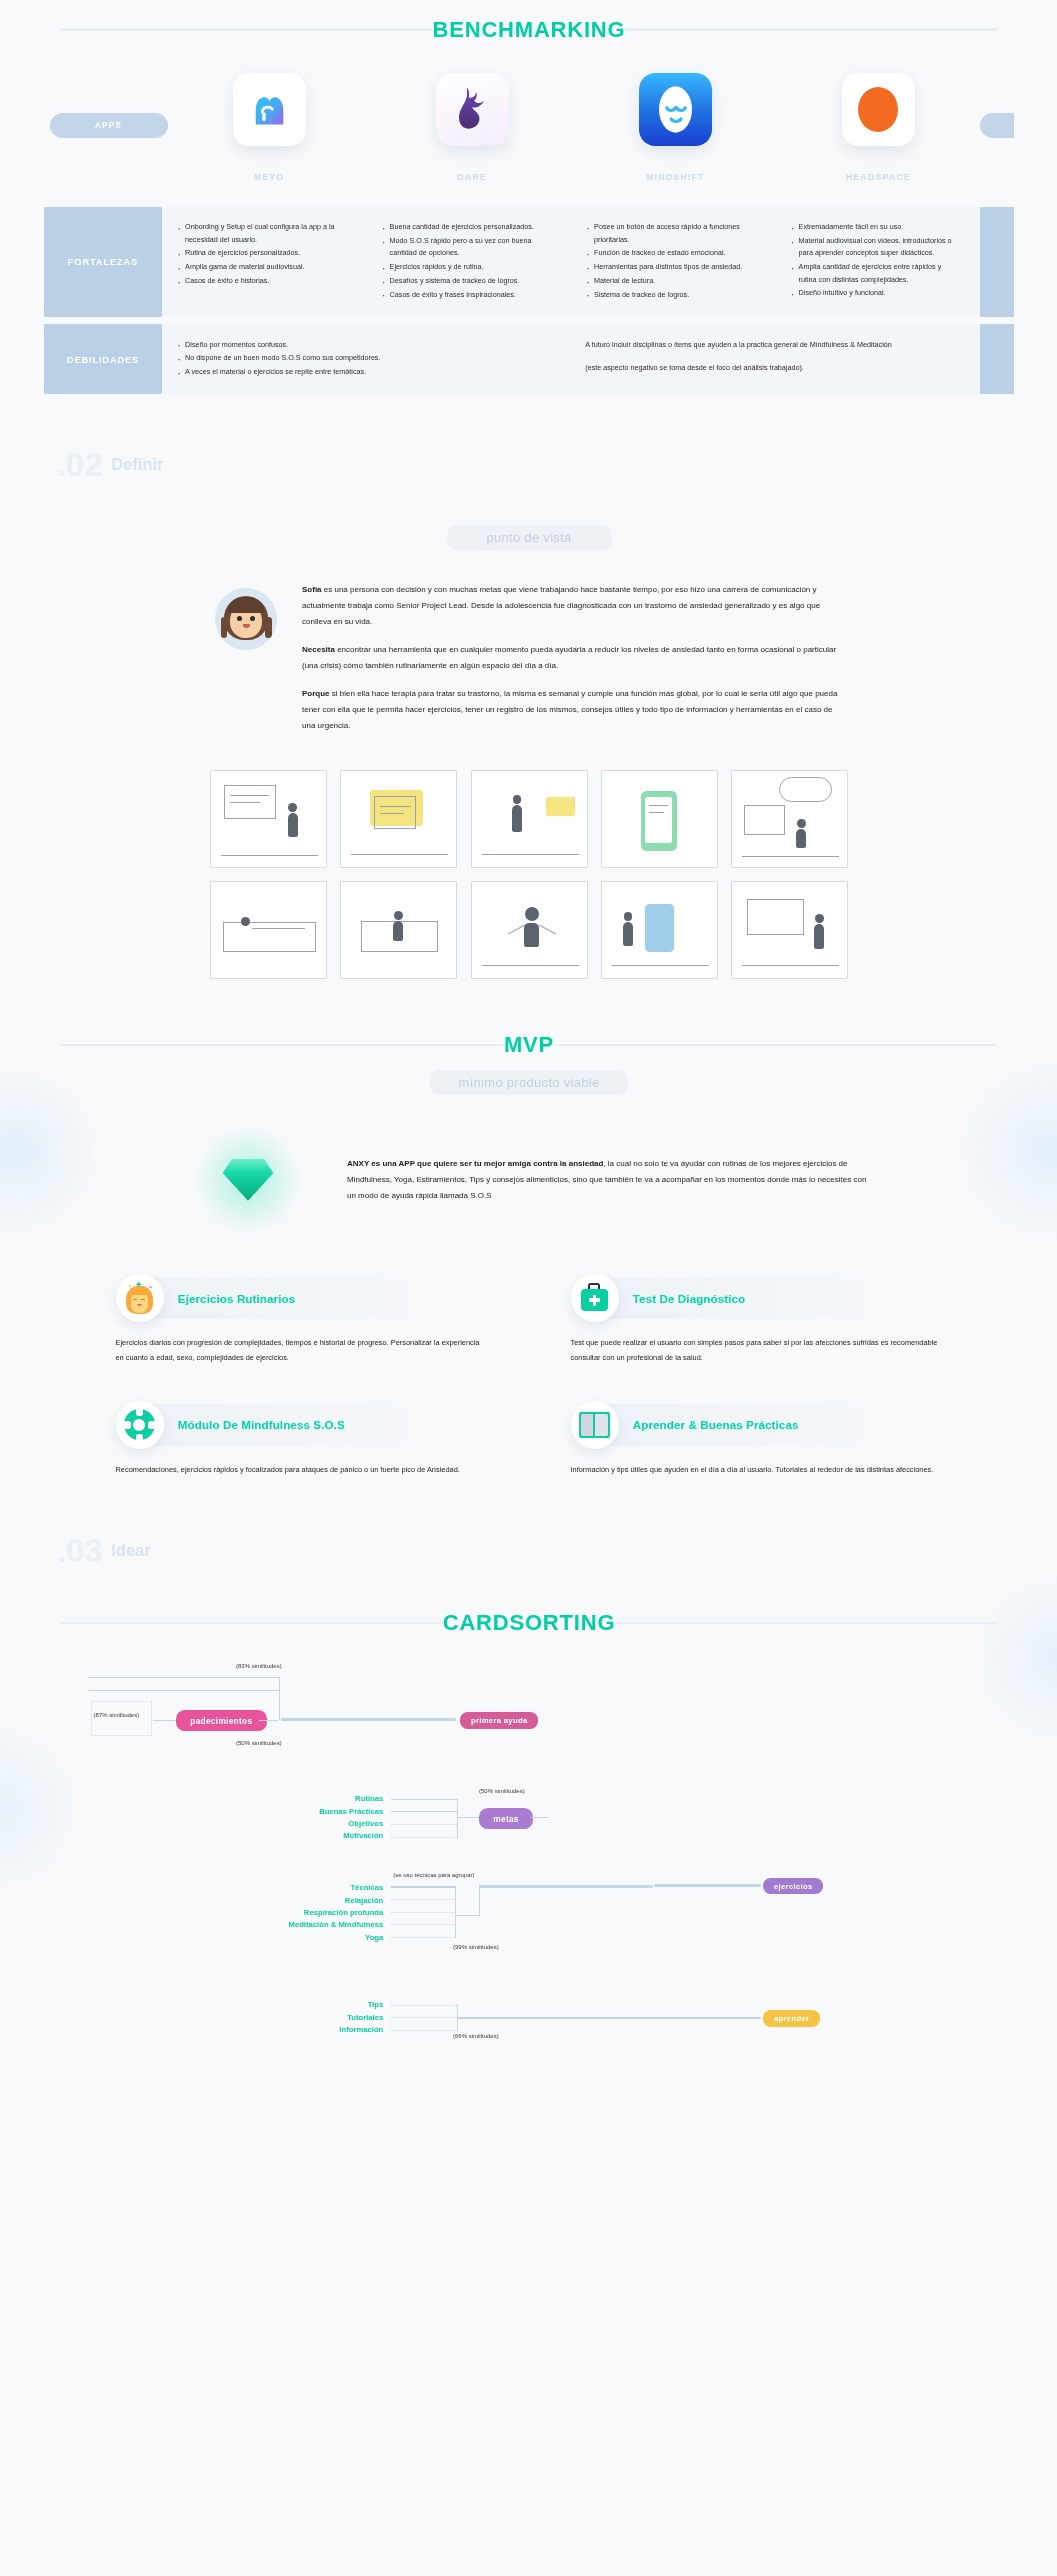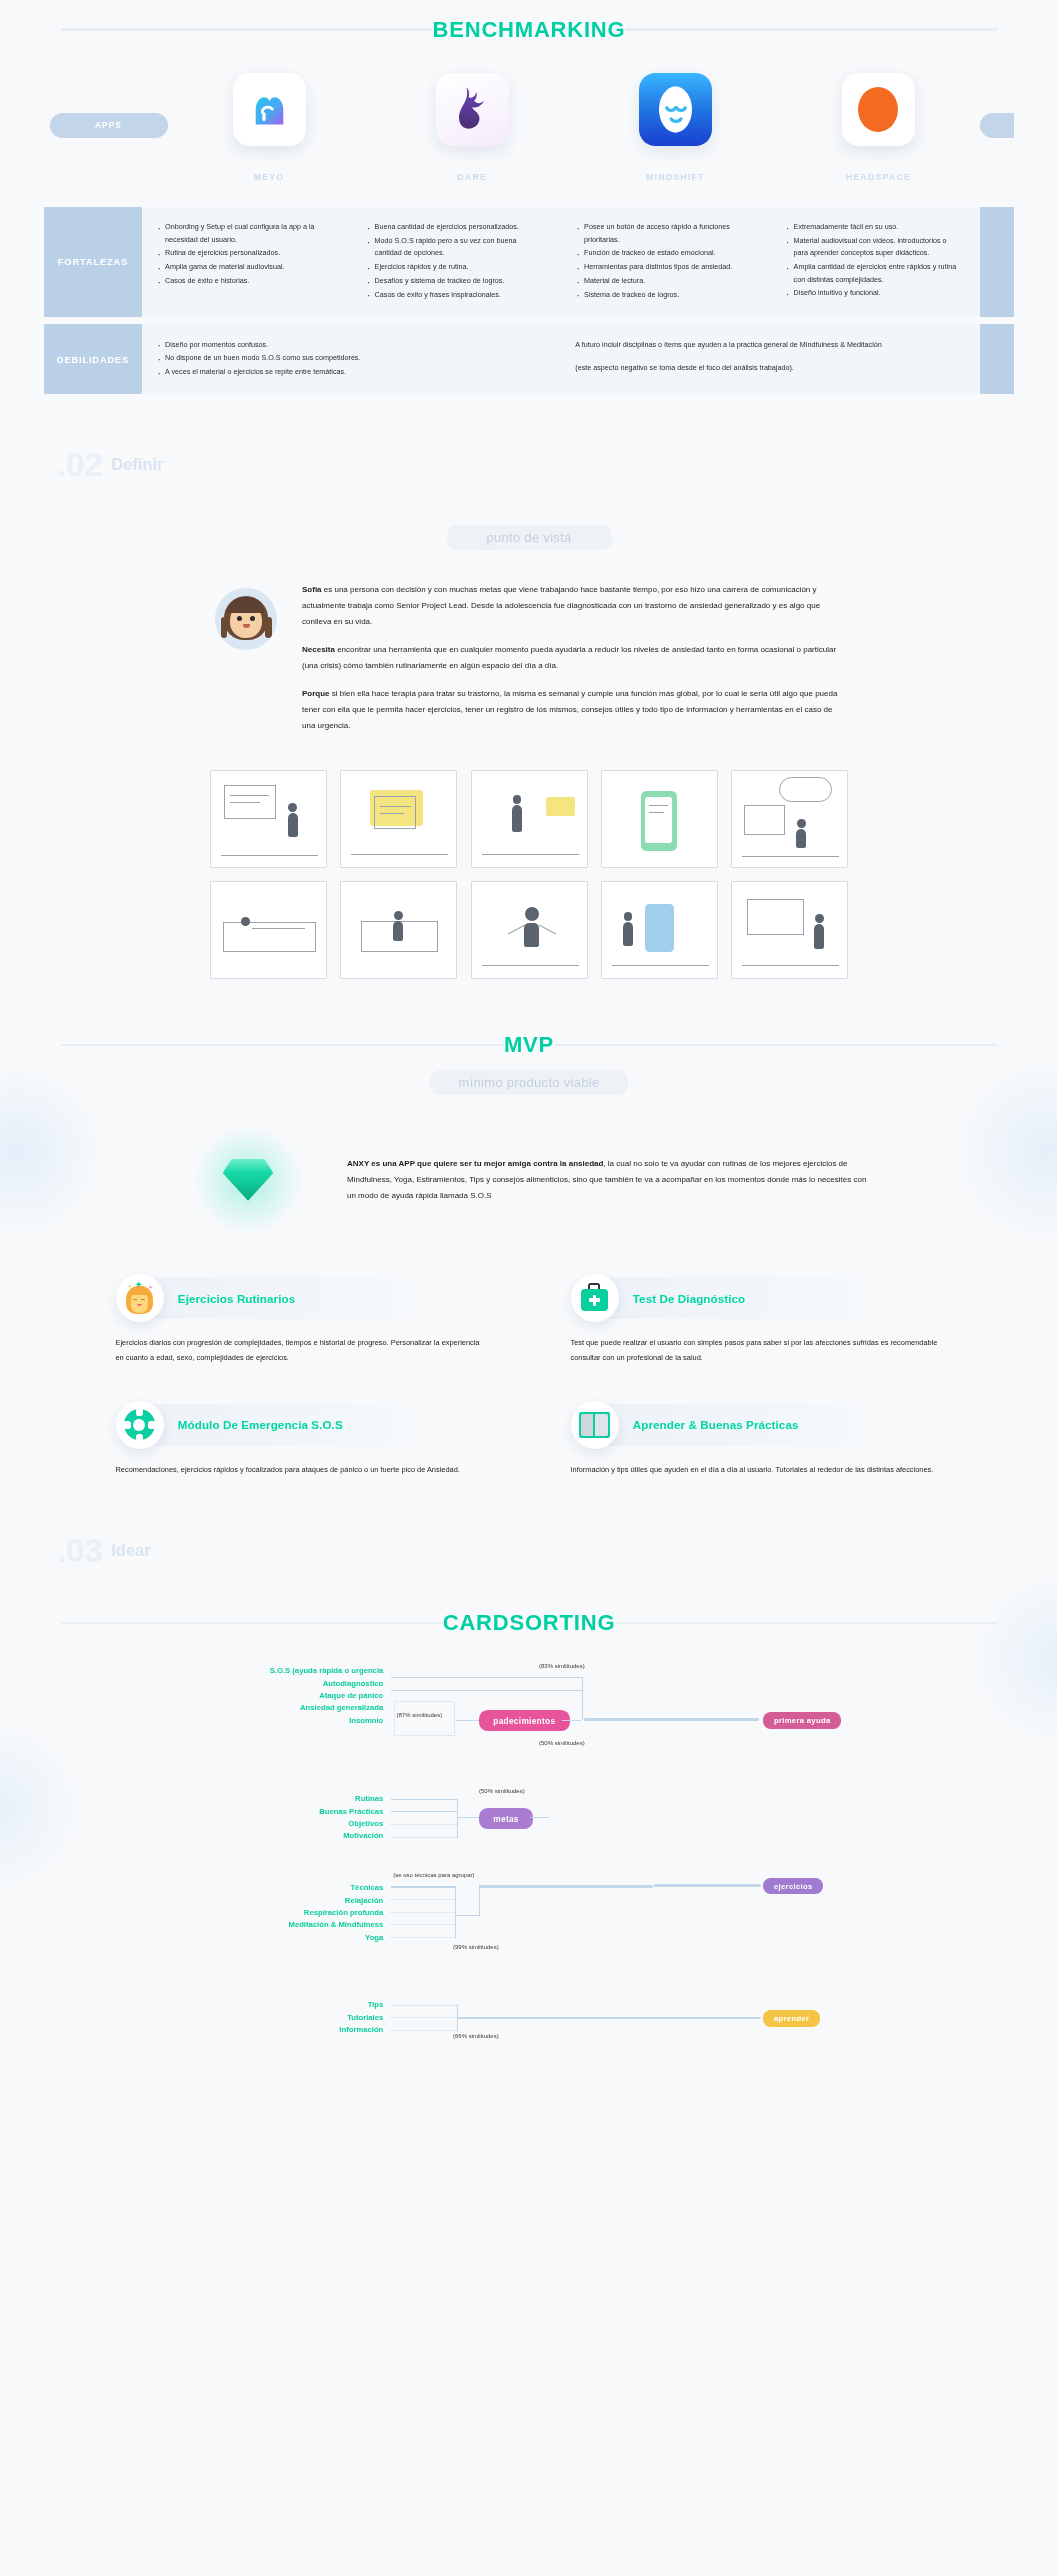--- a/index.html
+++ b/index.html
@@ -56,21 +56,21 @@
   }
   .apps-tail {
     width: 34px; height: 25px; margin-top: 40px; border-radius: 12.7px 0 0 12.7px;
     background: #c3d5e8; flex: none;
   }
 
   
   .swot { margin: 25px auto 0; width: 970px; }
   .swot-row { display: flex; margin-bottom: 7.7px; }
   .swot-label {
-    width: 98px; flex: none; background: #b9d0e6; color: #fff;
+    width: 118px; flex: none; background: #b9d0e6; color: #fff;
     font-size: 9.4px; font-weight: 700; letter-spacing: 0.8px;
     display: flex; align-items: center; justify-content: center;
     border-radius: 1.7px;
   }
   .swot-cells { flex: 1; display: flex; background: #f2f6fa; border-radius: 1.7px; padding: 14.3px 0; }
   .swot-cell { flex: 1; padding: 0 19px 0 14.3px; }
   .swot-cell ul { list-style: none; }
   .swot-cell li {
     position: relative; padding-left: 8.8px; font-size: 7.2px;
     line-height: 1.75; color: #2b2b2b; margin-bottom: 1.1px;
@@ -501,21 +501,21 @@
           <div class="feat-ico">
             <div class="ico-ring">
                 <div class="o"></div>
                 <div class="p t"></div>
                 <div class="p b"></div>
                 <div class="p l"></div>
                 <div class="p r"></div>
                 <div class="i"></div>
               </div>
           </div>
-          <div class="feat-title">Módulo De Emergencia S.O.S</div>
+          <div class="feat-title">Módulo De Mindfulness S.O.S</div>
         </div>
         <div class="feat-desc">Recomendaciones, ejercicios rápidos y focalizados para ataques de pánico o un fuerte pico de Ansiedad.</div>
       </div>
 
       <div class="feat">
         <div class="feat-head">
           <div class="feat-pill"></div>
           <div class="feat-ico">
             <div class="ico-book">
                 <div class="cv"></div>
@@ -539,27 +539,20 @@
   <div style="margin-top:40px;padding-bottom:61px">
     <div class="sec-head">
       <div class="rule"></div>
       <div class="sec-title">CARDSORTING</div>
       <div class="rule"></div>
     </div>
 
     <div class="cs">
 
       <div class="cs-group" style="height:105px">
-        <div class="cs-labels">
-          <div class="cs-label">S.O.S (ayuda rápida o urgencia</div>
-          <div class="cs-label">Autodiagnóstico</div>
-          <div class="cs-label">Ataque de pánico</div>
-          <div class="cs-label">Ansiedad generalizada</div>
-          <div class="cs-label">Insomnio</div>
-        </div>
         <div class="cs-lines">
           <div class="cs-note" style="left:148px;top:-2.2px">(83% similitudes)</div>
           <div class="conn" style="left:0;top:12px;width:192px"></div>
           <div class="conn" style="left:0;top:25px;width:192px"></div>
           <div class="conn v" style="left:191px;top:12px;height:43px"></div>
           <div class="dashbox" style="left:2.8px;top:36px;width:61px;height:35px"></div>
           <div class="cs-note" style="left:4.4px;top:47px;background:#f7f9fb;padding:0 1.1px">(87% similitudes)</div>
           <div class="conn" style="left:65px;top:55px;width:23px"></div>
           <div class="pill mid" style="left:88px;top:45px;background:#E8549B">padecimientos</div>
           <div class="conn" style="left:171px;top:55px;width:19px"></div>

